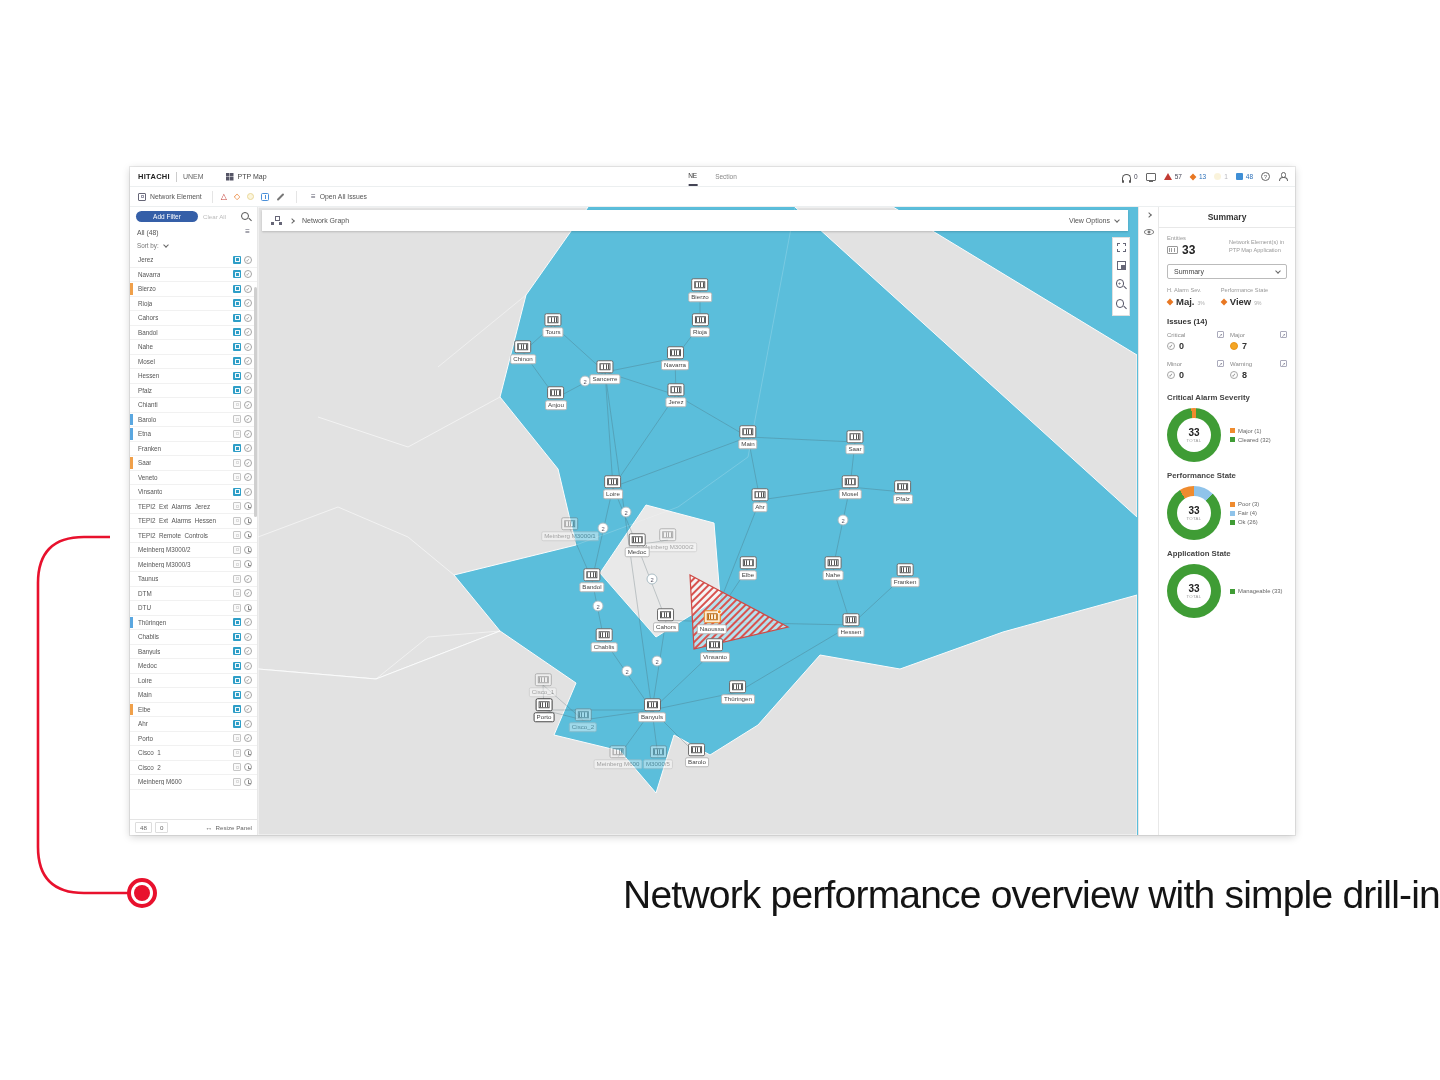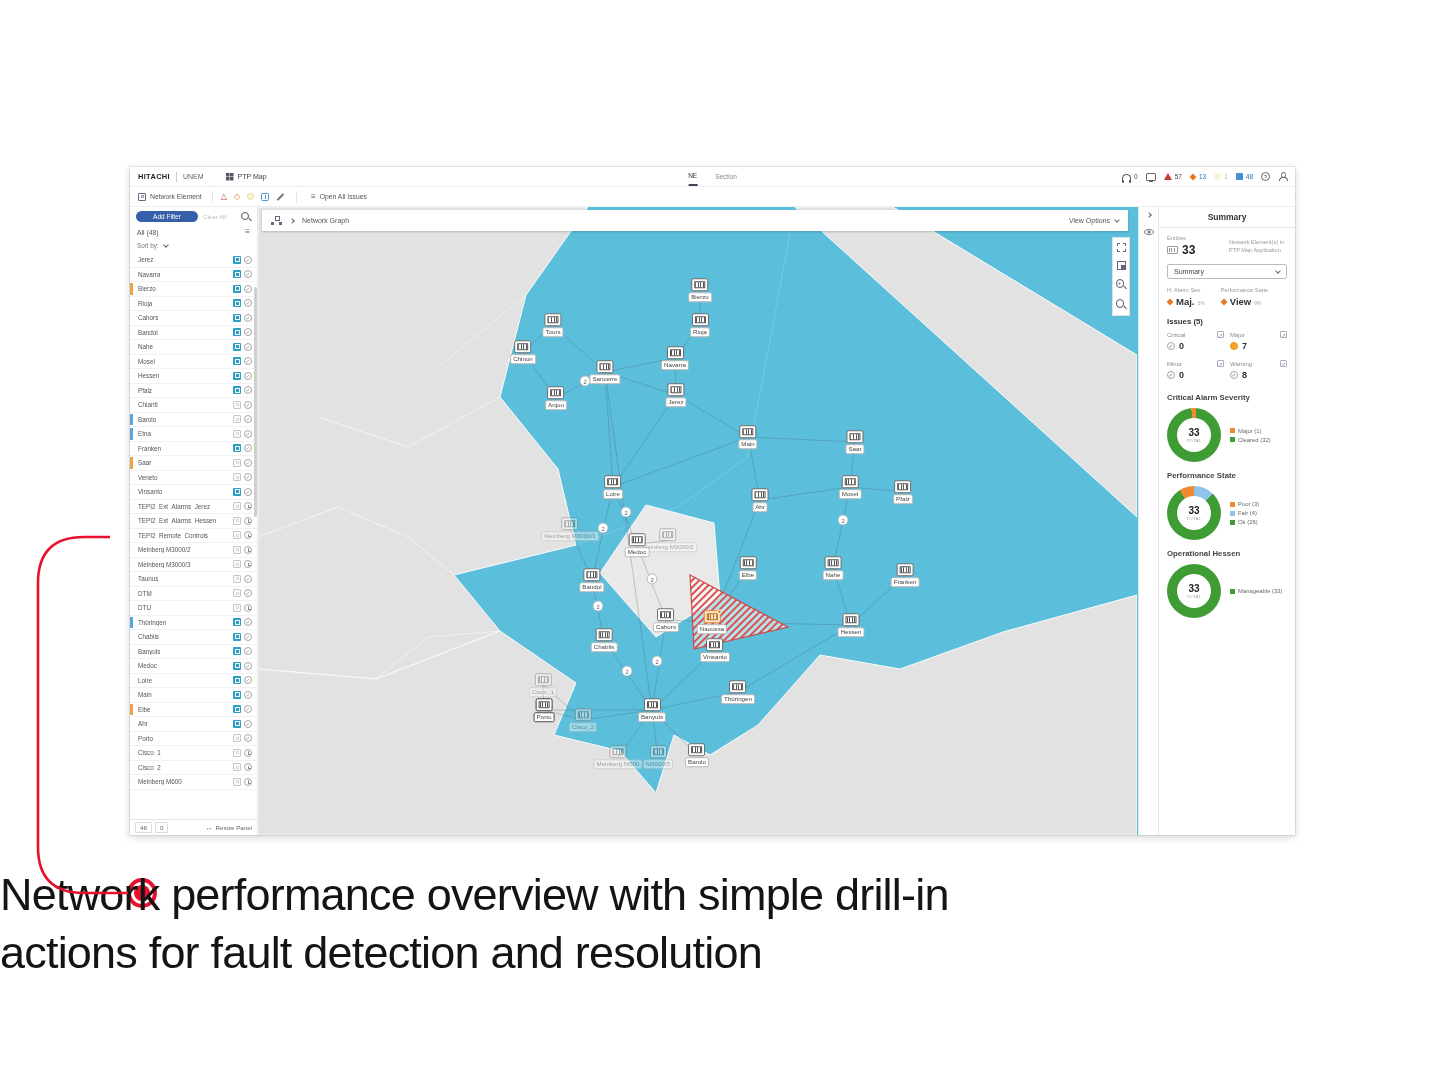--- a/index.html
+++ b/index.html
@@ -169,21 +169,21 @@
   .i-link::after{content:"↗";}
   .i-ent{width:11px;height:8px;border:1px solid #999;border-radius:1px;display:flex;align-items:center;justify-content:center;flex:none;}
   .i-ent::after{content:"";width:7px;height:4px;background:repeating-linear-gradient(90deg,#999 0 1px,transparent 1px 2.5px);}
   .i-resize{font-size:7px;color:#666;}
   .i-resize::after{content:"↔";}
 
   
   .bracket-svg{position:absolute;left:22px;top:525px;z-index:1;}
   .cap-bullet{position:absolute;left:127px;top:878px;width:30px;height:30px;border:4px solid #e8112d;border-radius:50%;background:#fff;}
   .cap-bullet::after{content:"";position:absolute;left:50%;top:50%;transform:translate(-50%,-50%);width:16px;height:16px;border-radius:50%;background:#e8112d;}
-  .caption{position:absolute;left:0;right:0;top:866px;text-align:left;font-size:45px;line-height:58px;color:#141414;letter-spacing:-.8px;}
+  .caption{position:absolute;left:0;right:0;top:866px;text-align:right;font-size:39px;line-height:58px;color:#141414;letter-spacing:-.8px;}
 </style>
 </head>
 <body>
 
 <div class="app">
 
   <div class="app-header">
     <span class="brand">HITACHI</span>
     <span class="brand-sep"></span>
     <span class="product">UNEM</span>
@@ -866,21 +866,21 @@
           </div>
           <div class="stat">
             <div class="st-label">Performance State</div>
             <div class="st-val">
               <span class="i-dia"></span>
               <span class="st-main">View</span>
               <span class="st-sub">9%</span>
             </div>
           </div>
         </div>
-      <div class="issues-title">Issues (5)</div>
+      <div class="issues-title">Issues (14)</div>
       <div class="issues-grid">
           <div class="icell">
             <div class="ic-head">
               <span>Critical</span>
               <span class="i-link"></span>
             </div>
             <div class="ic-val">
               <span class="i-okcirc"></span>
               <span>0</span>
             </div>
@@ -952,21 +952,21 @@
               <div class="leg-item">
                 <span class="leg-sq" style="background: rgb(143, 195, 234);"></span>
                 <span>Fair (4)</span>
               </div>
               <div class="leg-item">
                 <span class="leg-sq" style="background: rgb(63, 156, 53);"></span>
                 <span>Ok (26)</span>
               </div>
             </div>
           </div>
-          <div class="d-title">Operational Hessen</div>
+          <div class="d-title">Application State</div>
           <div class="d-row">
             <div class="donut" style="background: conic-gradient(rgb(63, 156, 53) 0%, rgb(63, 156, 53) 100%);">
               <div class="hole">
                 <div class="tot">33</div>
                 <div class="totlab">TOTAL</div>
               </div>
             </div>
             <div class="legend">
               <div class="leg-item">
                 <span class="leg-sq" style="background: rgb(63, 156, 53);"></span>
@@ -978,14 +978,13 @@
     </div>
   </div>
 </div>
 
 <svg class="bracket-svg" width="140" height="385" viewBox="0 0 140 385">
   <path d="M 88 12 L 62 12 Q 16 12 16 58 L 16 322 Q 16 368 62 368 L 106 368" fill="none" stroke="#e8112d" stroke-width="2.6"></path>
 </svg>
 <div class="cap-bullet"></div>
 <div class="caption">
   <div>Network performance overview with simple drill-in</div>
-  <div>actions for fault detection and resolution</div>
 </div>
 
 </body></html>

